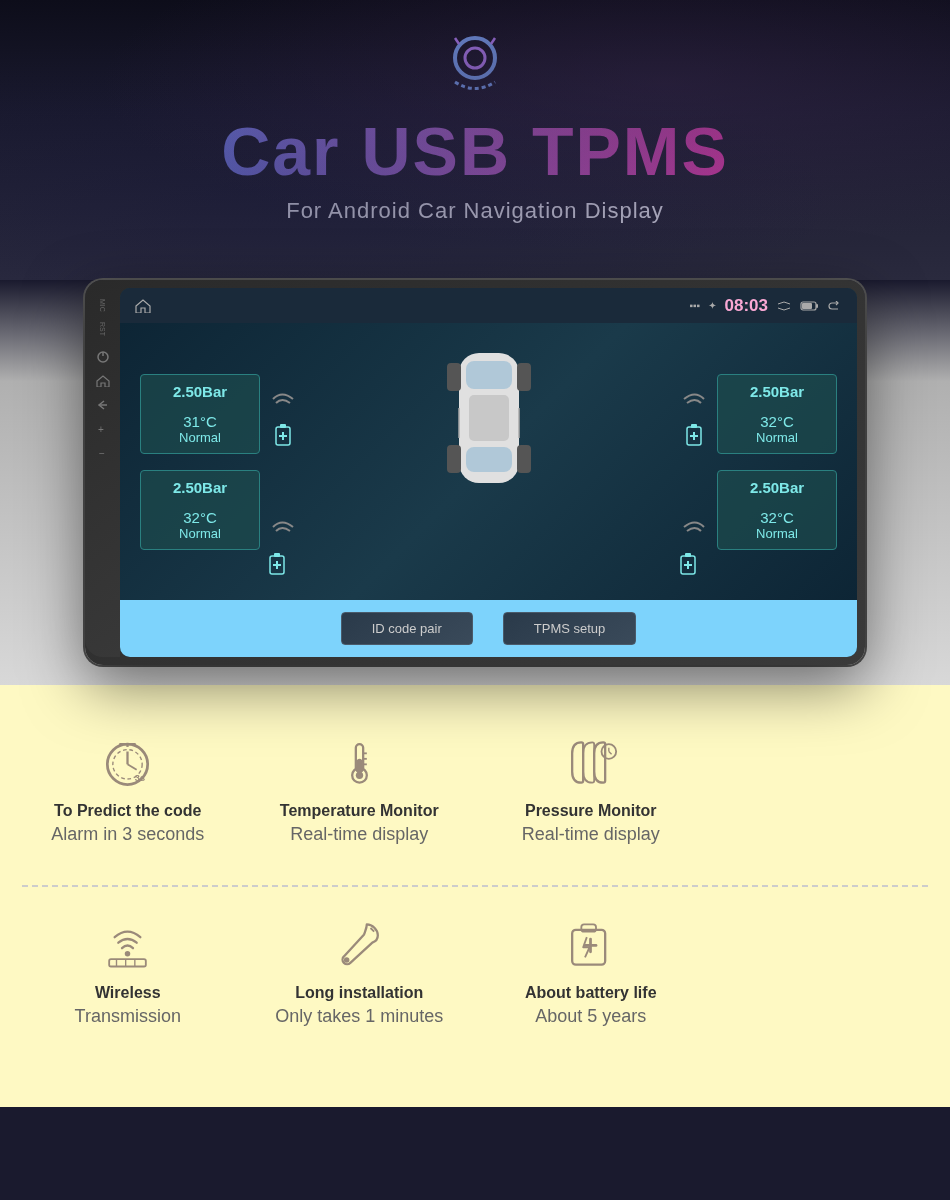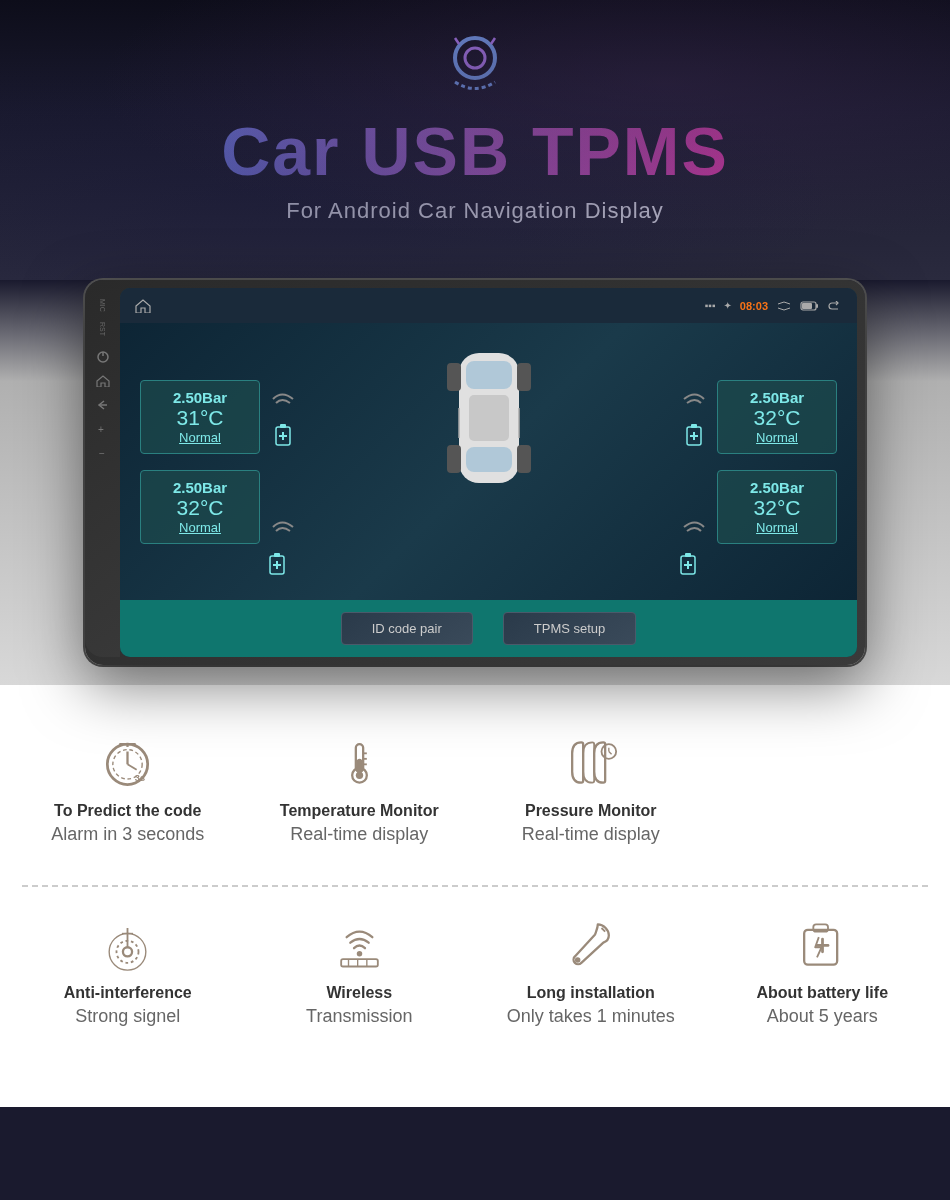--- a/index.html
+++ b/index.html
@@ -105,23 +105,23 @@
       font-size: 11px;
     }
 
     .topbar-left {
       display: flex;
       align-items: center;
       gap: 6px;
     }
 
     .topbar-center {
-      font-size: 11px;
+      font-size: 17px;
       font-weight: bold;
-      color: #f97316;
+      color: #f9a8d4;
     }
 
     .screen-content {
       background: linear-gradient(135deg, #0d2535 0%, #1a3a4a 50%, #0d2535 100%);
       padding: 20px;
       display: flex;
       align-items: center;
       gap: 8px;
     }
 
@@ -134,48 +134,48 @@
       min-width: 120px;
     }
 
     .tire-info-box .pressure {
       color: #7ee8e8;
       font-size: 15px;
       font-weight: bold;
     }
     .tire-info-box .temp {
       color: #7ee8e8;
-      font-size: 21px;
+      font-size: 15px;
+      margin-top: 13px;
     }
     .tire-info-box .status {
       color: #7ee8e8;
       font-size: 13px;
-      text-decoration: underline;
     }
 
     .screen-buttons {
-      background: #0f766e;
+      background: #7dd3fc;
       padding: 12px 20px;
       display: flex;
       justify-content: center;
       gap: 30px;
     }
 
     .screen-btn {
       background: linear-gradient(145deg, #2a3a4a, #3a4a5a);
       border: 1px solid #4a5a6a;
       border-radius: 4px;
       color: #ccc;
       padding: 8px 30px;
       font-size: 13px;
     }
 
     
     .features-section {
-      background: #ffffff;
+      background: #fef9c3;
       padding: 40px 22px;
     }
 
     .features-grid {
       display: grid;
       grid-template-columns: repeat(4, 1fr);
       gap: 20px;
       margin-bottom: 30px;
     }
 
@@ -482,33 +482,20 @@
       <div class="feature-title">Pressure Monitor</div>
       <div class="feature-desc">Real-time display</div>
     </div>
 
   </div>
 
   <hr class="divider-dashed">
 
   <div class="features-grid">
 
-    <div class="feature-item">
-      <div class="icon-svg">
-        <svg viewBox="0 0 60 60" width="55" height="55">
-          <circle cx="30" cy="38" r="5" fill="none" stroke="#9a8a7a" stroke-width="2.5"></circle>
-          <circle cx="30" cy="38" r="12" fill="none" stroke="#9a8a7a" stroke-width="2" stroke-dasharray="3,3"></circle>
-          <circle cx="30" cy="38" r="20" fill="none" stroke="#9a8a7a" stroke-width="1.5"></circle>
-          <line x1="30" y1="33" x2="30" y2="12" stroke="#9a8a7a" stroke-width="2"></line>
-          <line x1="24" y1="18" x2="36" y2="18" stroke="#9a8a7a" stroke-width="1.5"></line>
-        </svg>
-      </div>
-      <div class="feature-title">Anti-interference</div>
-      <div class="feature-desc">Strong signel</div>
-    </div>
 
     <div class="feature-item">
       <div class="icon-svg">
         <svg viewBox="0 0 60 60" width="55" height="55">
 
           <path d="M16 22 Q30 10 44 22" fill="none" stroke="#9a8a7a" stroke-width="2.5" stroke-linecap="round"></path>
           <path d="M20 28 Q30 20 40 28" fill="none" stroke="#9a8a7a" stroke-width="2.5" stroke-linecap="round"></path>
           <path d="M24 34 Q30 28 36 34" fill="none" stroke="#9a8a7a" stroke-width="2.5" stroke-linecap="round"></path>
           <circle cx="30" cy="40" r="3" fill="#9a8a7a"></circle>
 

